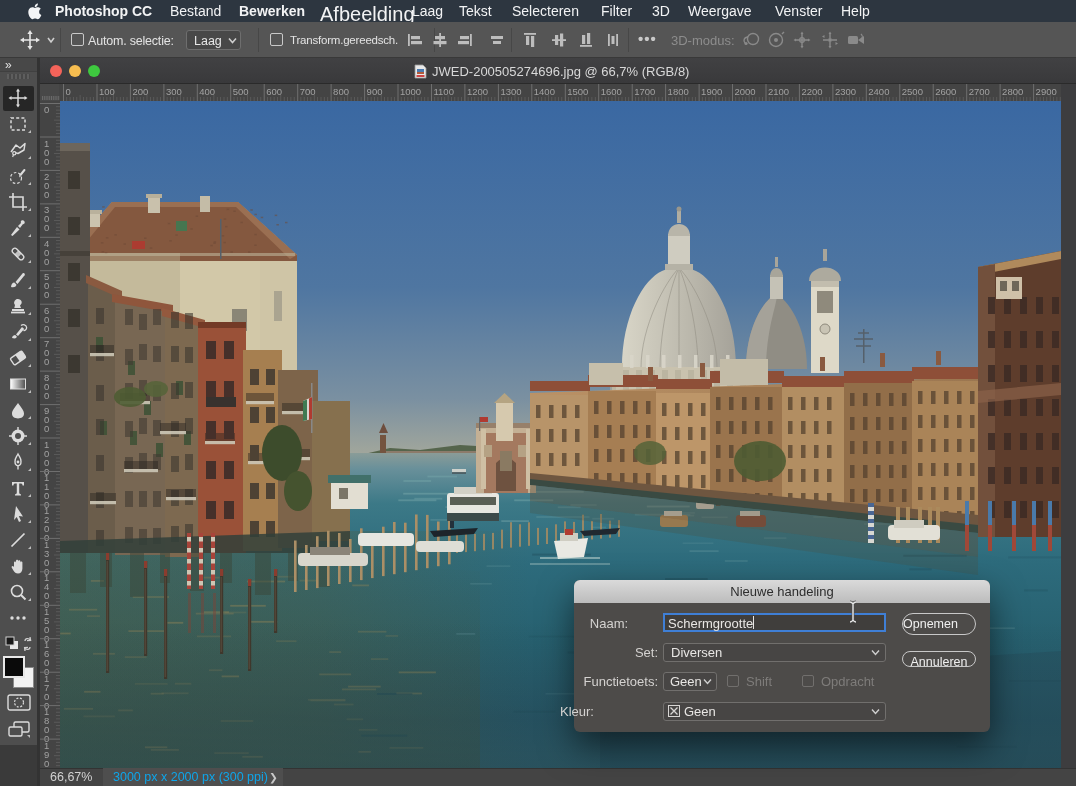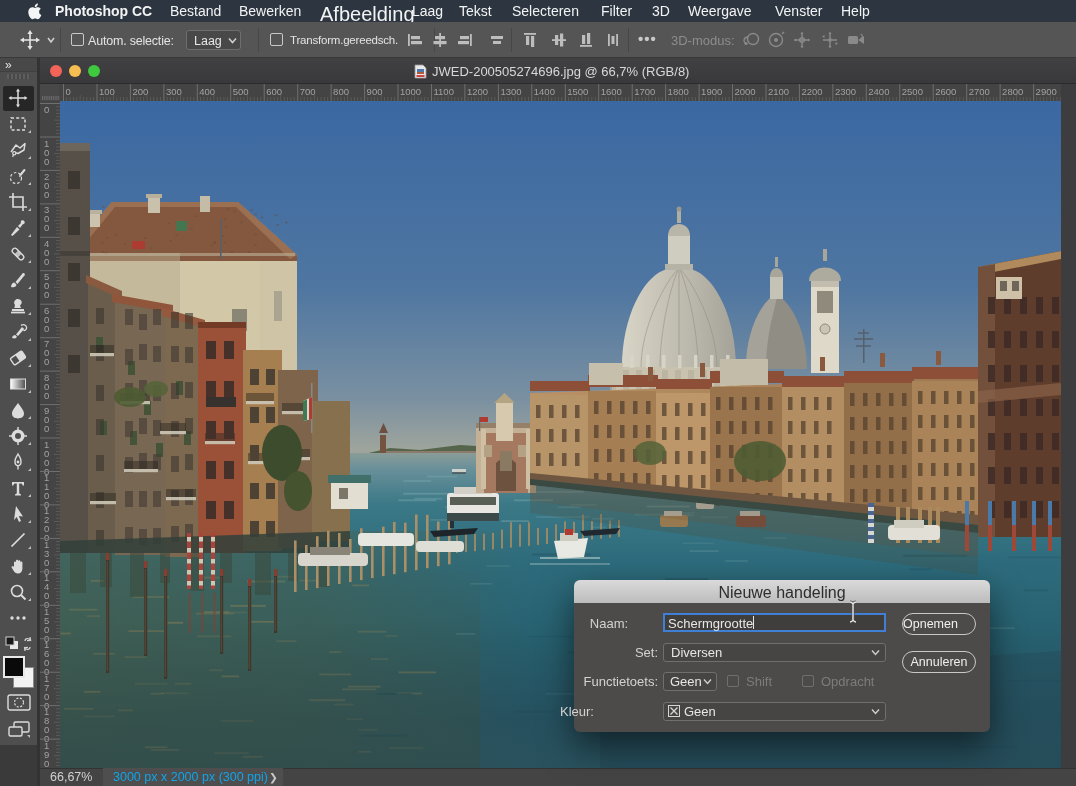--- a/index.html
+++ b/index.html
@@ -1,19 +1,19 @@
 <!DOCTYPE html>
 <html><head><meta charset="utf-8"><style>*{margin:0;padding:0;box-sizing:border-box}html,body{width:1076px;height:786px;overflow:hidden;background:#3c3c3e;font-family:"Liberation Sans",sans-serif;}.abs{position:absolute}</style></head><body>
 <div class="abs" style="left:0;top:0;width:1076px;height:22px;background:#2d3640;"></div>
 <svg class="abs" style="left:27px;top:3px" width="15" height="17" viewBox="0 0 15 17">
     <path fill="#f4f5f6" d="M12.1 8.9c0-2 1.6-3 1.7-3.1-0.9-1.4-2.4-1.6-2.9-1.6-1.2-0.1-2.4 0.7-3 0.7-0.6 0-1.6-0.7-2.6-0.7-1.3 0-2.6 0.8-3.3 2-1.4 2.4-0.4 6 1 8 0.7 1 1.5 2.1 2.5 2 1 0 1.4-0.6 2.6-0.6 1.2 0 1.6 0.6 2.6 0.6 1.1 0 1.8-1 2.5-2 0.8-1.1 1.1-2.2 1.1-2.3 0 0-2.2-0.8-2.2-3zM10.1 2.9c0.5-0.7 0.9-1.6 0.8-2.5-0.8 0-1.7 0.5-2.3 1.2-0.5 0.6-0.9 1.5-0.8 2.4 0.9 0.1 1.8-0.4 2.3-1.1z"></path>
   </svg>
 <div class="abs" style="left:55px;top:3px;font-size:14px;font-weight:bold;color:#f2f3f4;text-align:right;">Photoshop CC</div>
 <div class="abs" style="left:170px;top:3px;font-size:14px;font-weight:normal;color:#f2f3f4;">Bestand</div>
-<div class="abs" style="left:239px;top:3px;font-size:14px;font-weight:normal;color:#f2f3f4;">Bewerken</div>
+<div class="abs" style="left:239px;top:3px;font-size:14px;font-weight:bold;color:#f2f3f4;">Bewerken</div>
 <div class="abs" style="left:320px;top:3px;font-size:20px;font-weight:normal;color:#f2f3f4;">Afbeelding</div>
 <div class="abs" style="left:412px;top:3px;font-size:14px;font-weight:normal;color:#f2f3f4;">Laag</div>
 <div class="abs" style="left:459px;top:3px;font-size:14px;font-weight:normal;color:#f2f3f4;">Tekst</div>
 <div class="abs" style="left:512px;top:3px;font-size:14px;font-weight:normal;color:#f2f3f4;">Selecteren</div>
 <div class="abs" style="left:601px;top:3px;font-size:14px;font-weight:normal;color:#f2f3f4;">Filter</div>
 <div class="abs" style="left:652px;top:3px;font-size:14px;font-weight:normal;color:#f2f3f4;">3D</div>
 <div class="abs" style="left:688px;top:3px;font-size:14px;font-weight:normal;color:#f2f3f4;">Weergave</div>
 <div class="abs" style="left:775px;top:3px;font-size:14px;font-weight:normal;color:#f2f3f4;">Venster</div>
 <div class="abs" style="left:841px;top:3px;font-size:14px;font-weight:normal;color:#f2f3f4;">Help</div>
 <div class="abs" style="left:0;top:22px;width:1076px;height:36px;background:#555555;border-bottom:1px solid #393939;"></div>
@@ -1653,21 +1653,21 @@
     <rect x="153" y="492" width="3" height="40" fill="#7a4438" opacity="0.5"></rect>
   </svg>
 <div class="abs" style="left:1061px;top:84px;width:15px;height:684px;background:#3d3d3f"></div>
 <div class="abs" style="left:40px;top:768px;width:1036px;height:18px;background:#444444;border-top:1px solid #333"></div>
 <div class="abs" style="left:50px;top:770px;font-size:12.5px;color:#d2d2d2">66,67%</div>
 <div class="abs" style="left:103px;top:768px;width:180px;height:18px;background:#4e4e4e"></div>
 <div class="abs" style="left:113px;top:770px;font-size:12.5px;color:#0ea5e9">3000 px x 2000 px (300 ppi)</div>
 <div class="abs" style="left:269px;top:771px;font-size:10.5px;color:#c8c8c8">❯</div>
 <div class="abs" style="left:574px;top:580px;width:416px;height:152px;background:#4d4b49;border-radius:6px;box-shadow:0 14px 34px rgba(0,0,0,0.55);"></div>
 <div class="abs" style="left:574px;top:580px;width:416px;height:23px;background:linear-gradient(#dadada,#bcbcbc);border-radius:6px 6px 0 0;"></div>
-<div class="abs" style="left:574px;top:584px;width:416px;height:16px;font-size:16px;color:#2d2d2d;text-align:center">Nieuwe handeling</div>
+<div class="abs" style="left:574px;top:584px;width:416px;height:16px;font-size:13px;color:#2d2d2d;text-align:center">Nieuwe handeling</div>
 <div class="abs" style="left:560px;top:616px;width:98px;font-size:13px;color:#d4d2d0;text-align:center">Naam:</div>
 <div class="abs" style="left:560px;top:645px;width:98px;font-size:13px;color:#d4d2d0;text-align:right">Set:</div>
 <div class="abs" style="left:560px;top:674px;width:98px;font-size:13px;color:#d4d2d0;text-align:right">Functietoets:</div>
 <div class="abs" style="left:560px;top:704px;width:98px;font-size:13px;color:#d4d2d0;">Kleur:</div>
 <div class="abs" style="left:663px;top:613px;width:223px;height:19px;background:#403e3c;border:2px solid #3f7fd6;"></div>
 <div class="abs" style="left:668px;top:616px;font-size:13px;color:#e8e6e4">Schermgrootte</div>
 <div class="abs" style="left:753px;top:616px;width:1px;height:13px;background:#e8e6e4"></div>
 <div class="abs" style="left:663px;top:643px;width:223px;height:19px;background:#474544;border:1px solid #716f6d;border-radius:3px"></div>
 <div class="abs" style="left:671px;top:645px;font-size:13px;color:#e8e6e4">Diversen</div>
 <svg class="abs" style="left:871px;top:649px" width="9" height="7" viewBox="0 0 9 7">
@@ -1685,16 +1685,16 @@
 <div class="abs" style="left:663px;top:702px;width:223px;height:19px;background:#474544;border:1px solid #716f6d;border-radius:3px"></div>
 <div class="abs" style="left:668px;top:705px;width:12px;height:12px;border:1.2px solid #d8d6d4"></div>
 <svg class="abs" style="left:668px;top:705px" width="12" height="12" viewBox="0 0 12 12">
     <path d="M2.5 2.5 L9.5 9.5 M9.5 2.5 L2.5 9.5" stroke="#d8d6d4" stroke-width="1.3"></path>
   </svg>
 <div class="abs" style="left:684px;top:704px;font-size:13px;color:#e8e6e4">Geen</div>
 <svg class="abs" style="left:871px;top:708px" width="9" height="7" viewBox="0 0 9 7">
     <path d="M1 1.5 L4.5 5.5 L8 1.5" stroke="#cfcfcf" stroke-width="1.4" fill="none"></path>
   </svg>
 <div class="abs" style="left:902px;top:613px;width:74px;height:22px;background:#4d4b49;border:1.2px solid #c8c8c8;border-radius:11px;color:#efefef;font-size:12.5px;text-align:left;line-height:20px">Opnemen</div>
-<div class="abs" style="left:902px;top:651px;width:74px;height:22px;background:#4d4b49;border:1.2px solid #c8c8c8;border-radius:11px;color:#efefef;font-size:12.5px;text-align:center;line-height:20px">Annuleren</div>
+<div class="abs" style="left:902px;top:651px;width:74px;height:16px;background:#4d4b49;border:1.2px solid #c8c8c8;border-radius:11px;color:#efefef;font-size:12.5px;text-align:center;line-height:20px">Annuleren</div>
 <svg class="abs" style="left:846px;top:600px" width="14" height="24" viewBox="0 0 14 24">
 <path d="M4 2 C5.5 2 6.3 2.8 7 3.8 C7.7 2.8 8.5 2 10 2 M4 22 C5.5 22 6.3 21.2 7 20.2 C7.7 21.2 8.5 22 10 22 M7 3.8 L7 20.2" stroke="#4a4a4a" stroke-width="2.8" fill="none"></path>
 <path d="M4 2 C5.5 2 6.3 2.8 7 3.8 C7.7 2.8 8.5 2 10 2 M4 22 C5.5 22 6.3 21.2 7 20.2 C7.7 21.2 8.5 22 10 22 M7 3.8 L7 20.2" stroke="#e8e8e8" stroke-width="1.4" fill="none"></path>
   </svg>
 </body></html>

